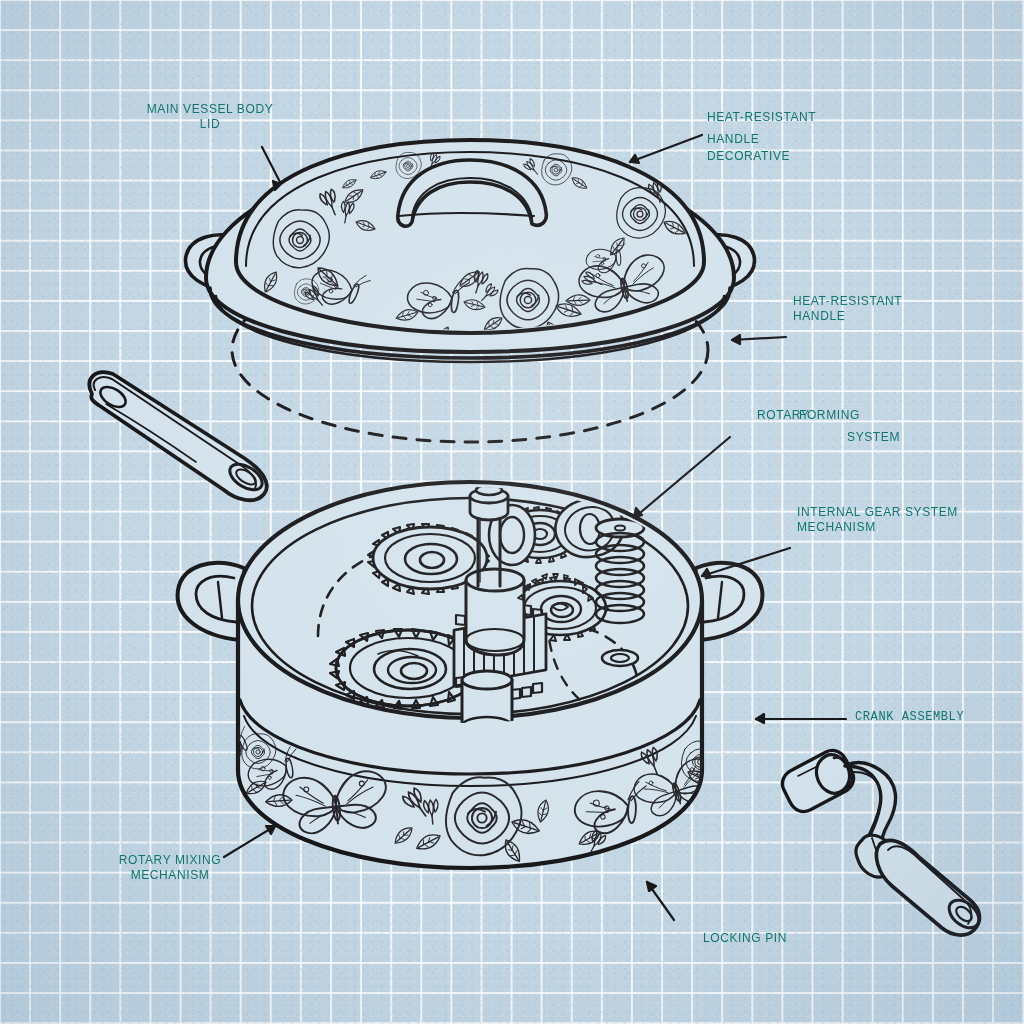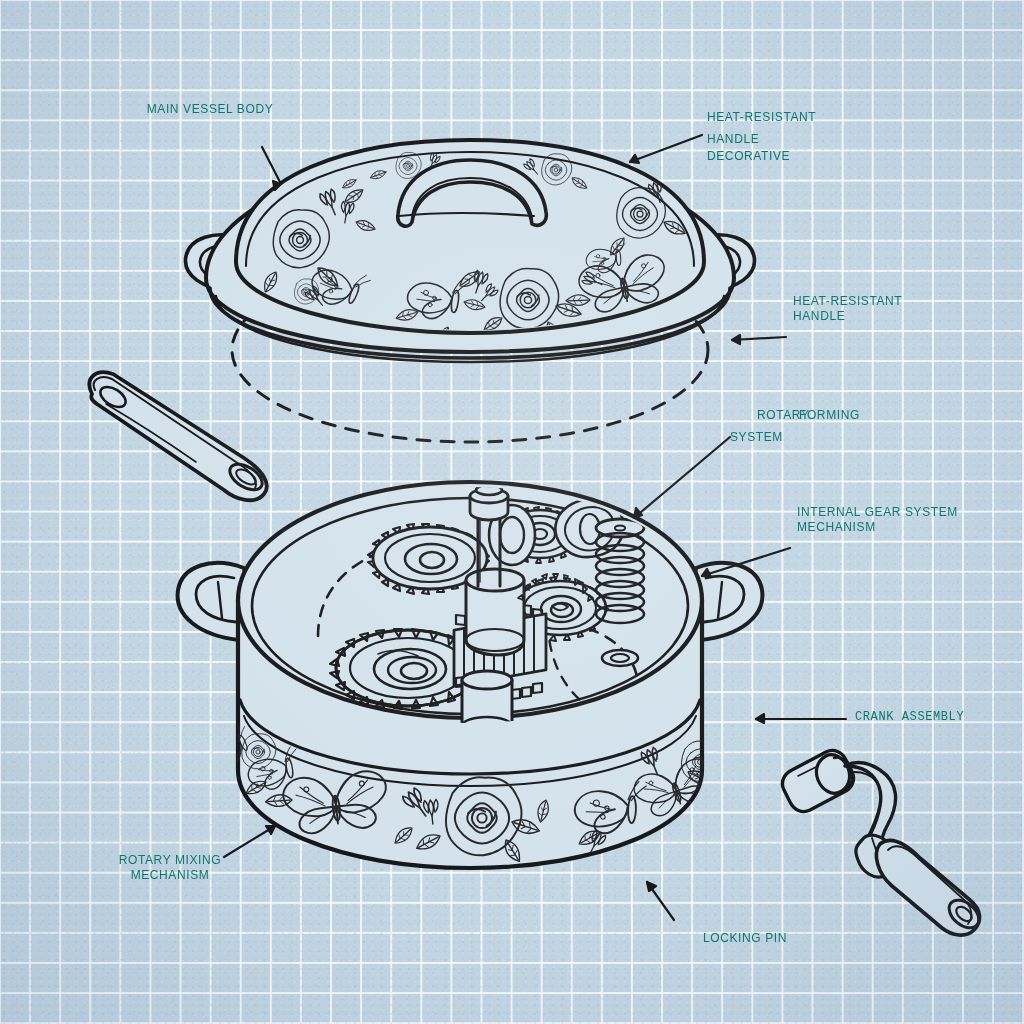--- a/index.html
+++ b/index.html
@@ -492,41 +492,42 @@
         <path d="M647 882 l2 9 l7 -5 z" fill="#17171a"></path>
       </g>
 
     </g>
   </svg>
 
   <div id="vignette"></div>
 
   <div class="stack" style="left:100px; top:102px; width:220px; text-align:center;">
     <span class="label center l1" style="position:relative; display:block;">MAIN VESSEL BODY</span>
+    <span class="label center l2" style="position:relative; display:block;">LID</span>
   </div>
 
   <div class="stack" style="left:707px; top:110px;">
     <span style="position:relative; display:block; height:22px;">
       <span class="label" style="position:absolute; left:0; top:8px;margin-top:31px;">DECORATIVE</span>
       <span class="label" style="position:absolute; left:0; top:0;">HEAT-RESISTANT</span>
     </span>
     <span class="label" style="position:relative; display:block;">HANDLE</span>
   </div>
 
   <div class="stack" style="left:793px; top:294px;">
     <span class="label" style="position:relative; display:block;">HEAT-RESISTANT</span>
     <span class="label" style="position:relative; display:block;">HANDLE</span>
   </div>
 
   <div class="stack" style="left:730px; top:408px; width:170px; text-align:center;">
     <span style="position:relative; display:block; height:22px;margin-left:27px;">
       <span class="label" style="position:absolute; left:0; top:0;">ROTARY</span>
       <span class="label" style="position:absolute; left:42px; top:0;">FORMING</span>
     </span>
-    <span class="label center" style="position:relative; display:block; text-align:left;">SYSTEM</span>
+    <span class="label center" style="position:relative; display:block; text-align:right;">SYSTEM</span>
   </div>
 
   <div class="stack" style="left:797px; top:505px;">
     <span class="label" style="position:relative; display:block;">INTERNAL GEAR SYSTEM</span>
     <span class="label" style="position:relative; display:block;">MECHANISM</span>
   </div>
 
   <div class="stack" style="left:855px; top:710px;">
     <span class="label" style="position:relative; display:block;font-family:Liberation Mono, monospace;">CRANK ASSEMBLY</span>
   </div>

